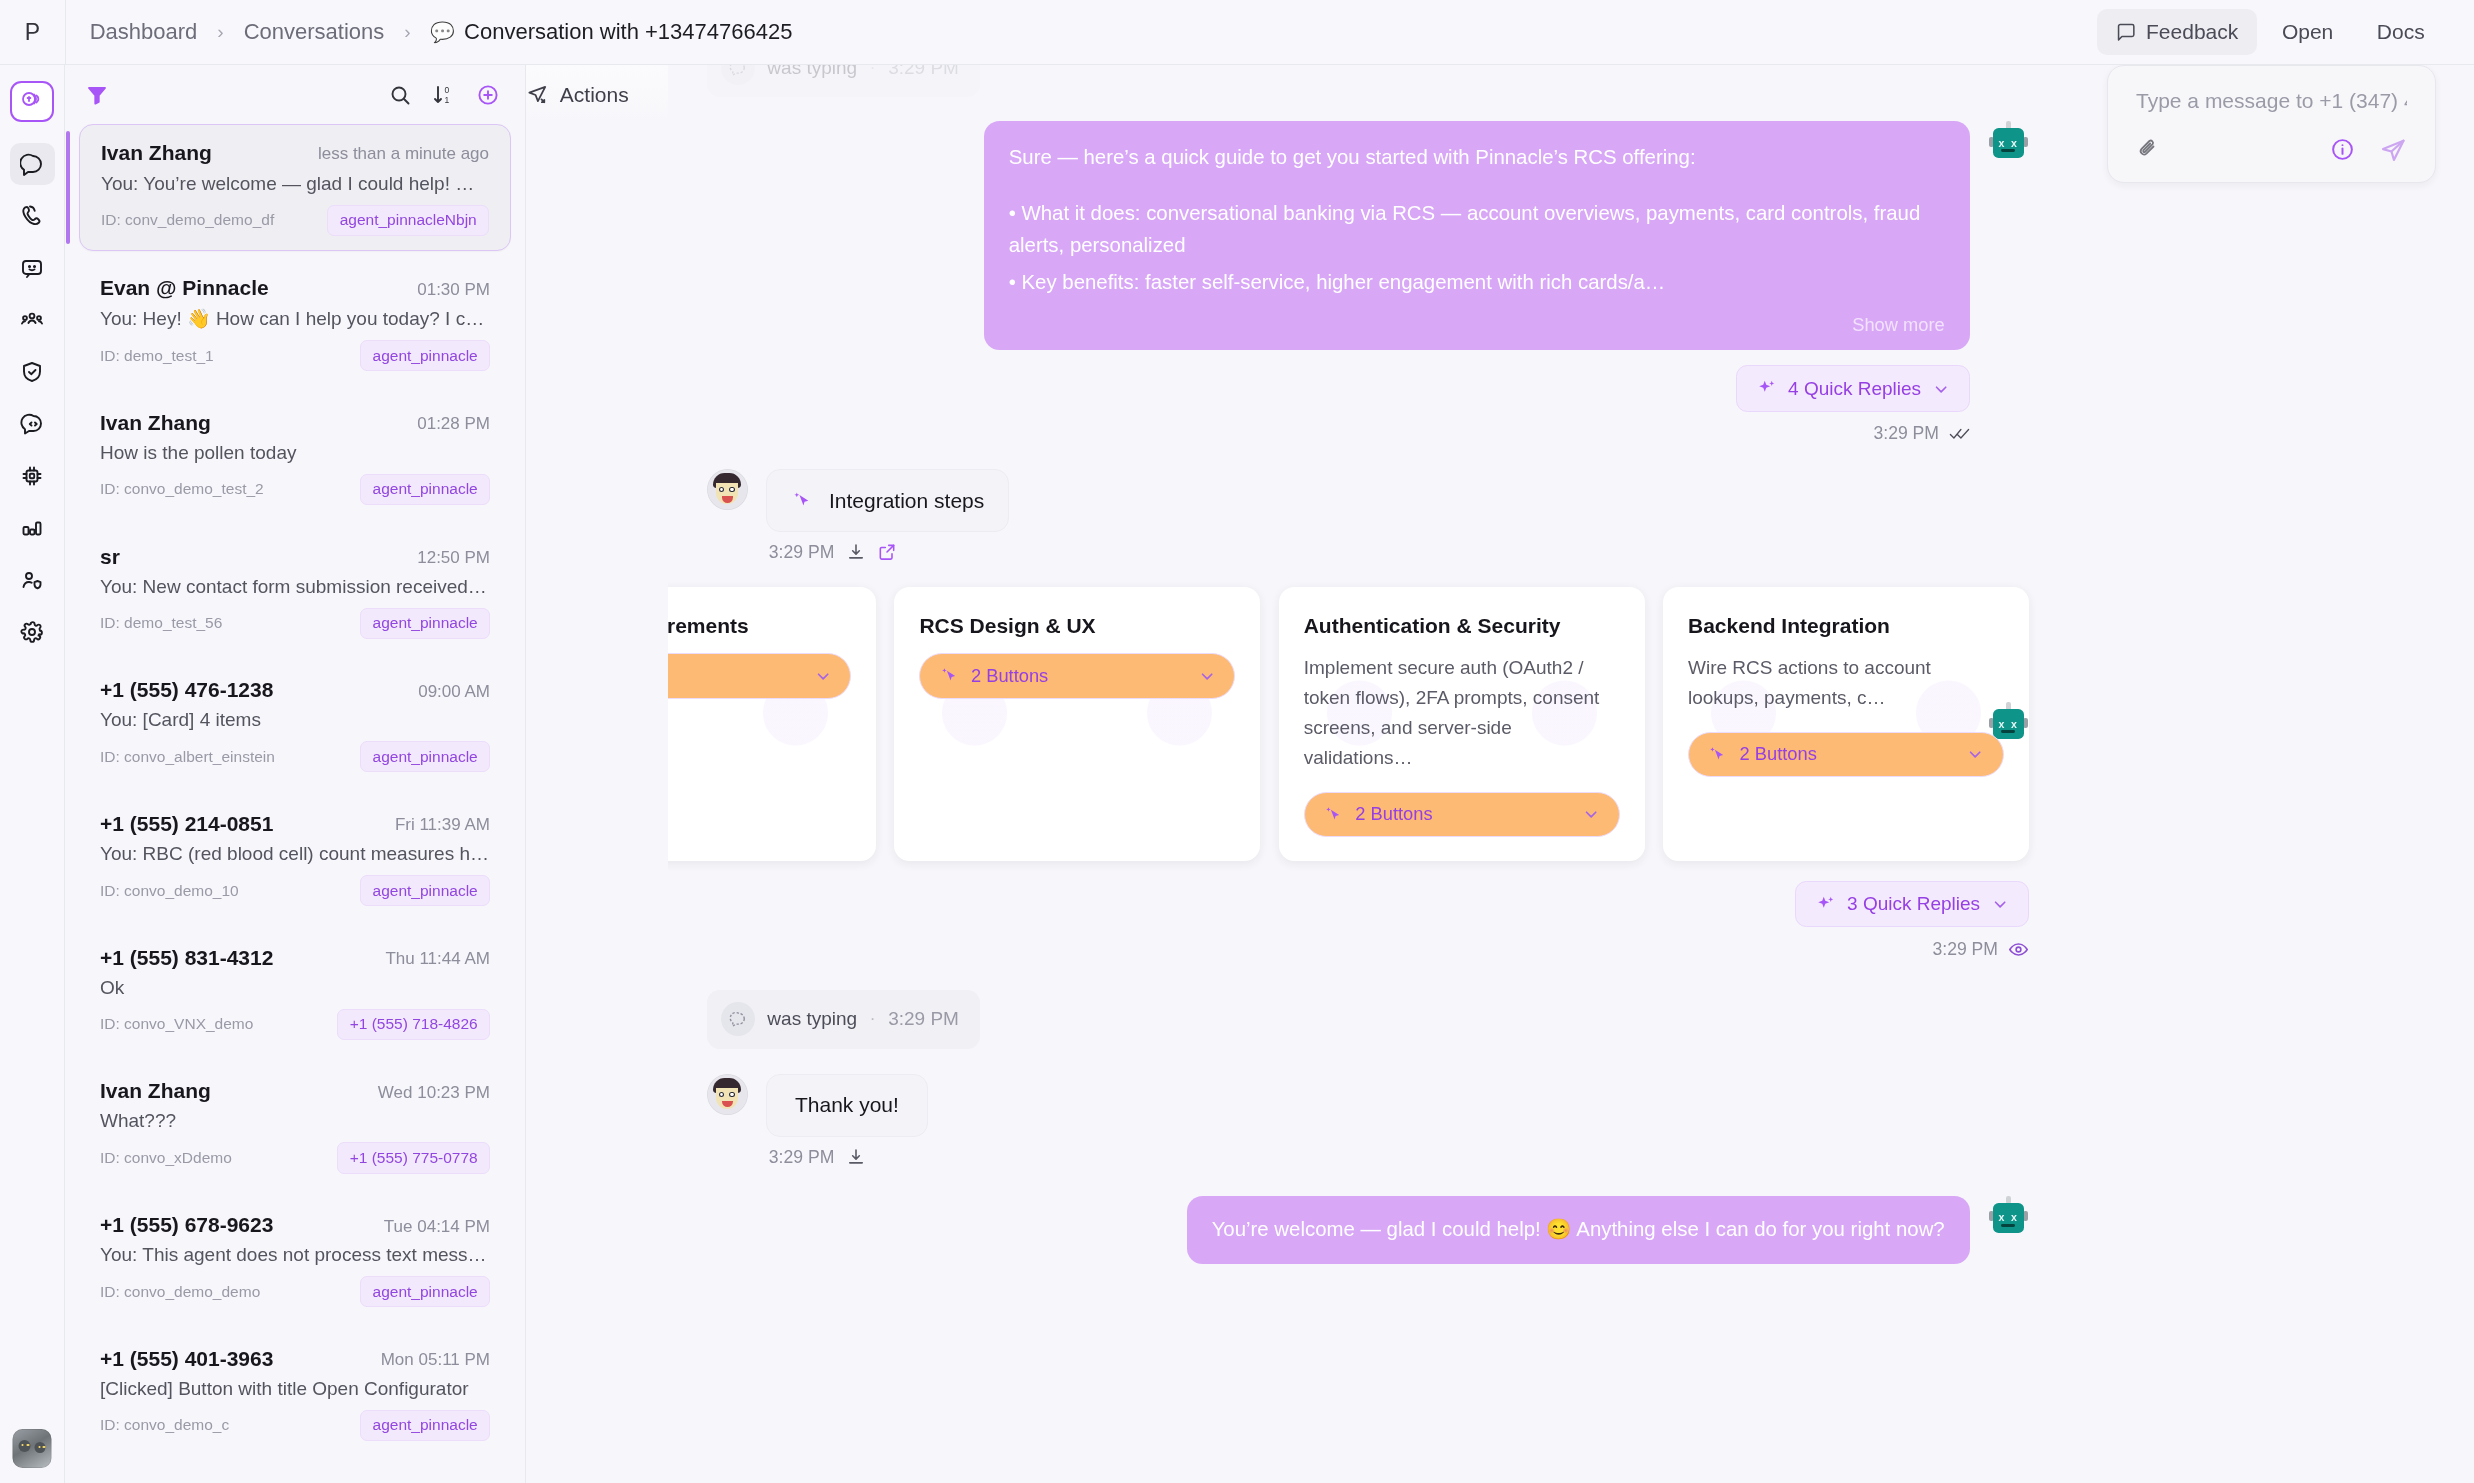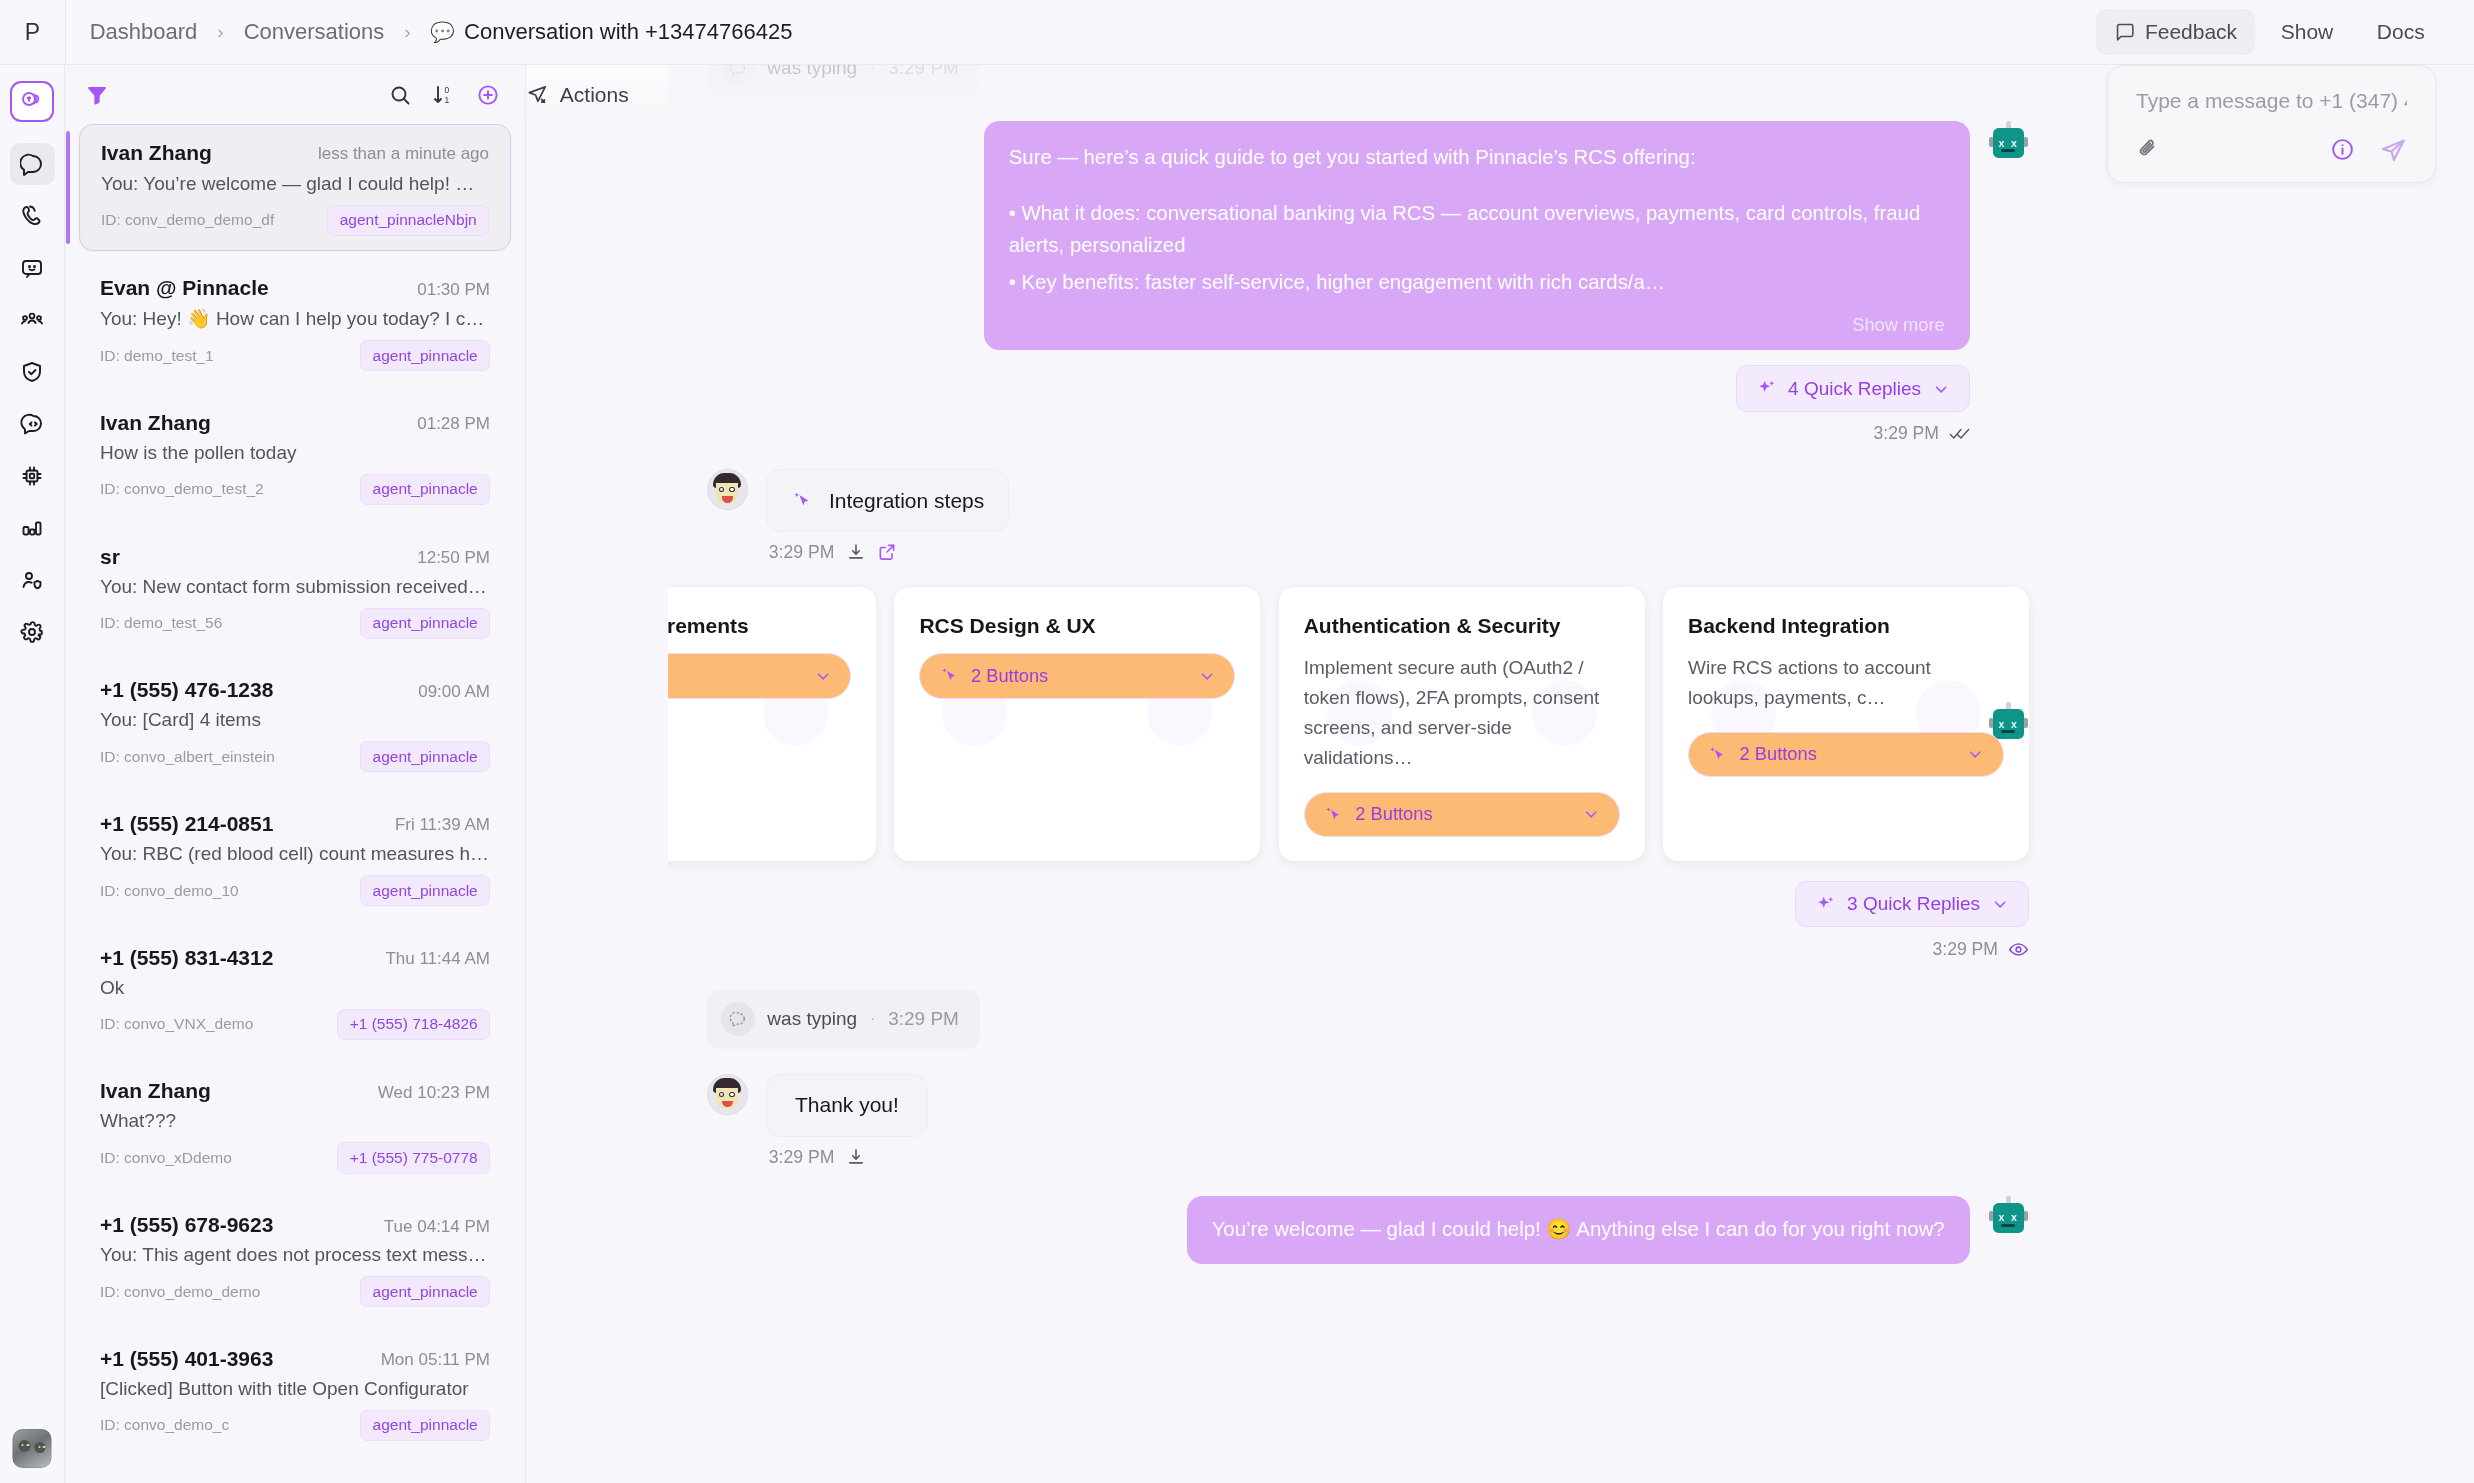--- a/index.html
+++ b/index.html
@@ -314,21 +314,21 @@
       </span>
     </div>
     <div class="topbar-right">
       <div class="tb-btn active">
         <svg viewBox="0 0 24 24" fill="none" stroke="#4b4b57" stroke-width="1.8" stroke-linecap="round" stroke-linejoin="round">
             <path d="M21 15a2 2 0 0 1-2 2H7l-4 4V5a2 2 0 0 1 2-2h14a2 2 0 0 1 2 2z"></path>
           </svg>
         <span>Feedback</span>
       </div>
       <div class="tb-btn">
-        <span>Show</span>
+        <span>Open</span>
       </div>
       <div class="tb-btn">
         <span>Docs</span>
       </div>
     </div>
   </div>
 
   <div class="body-row">
 
     <div class="rail">

